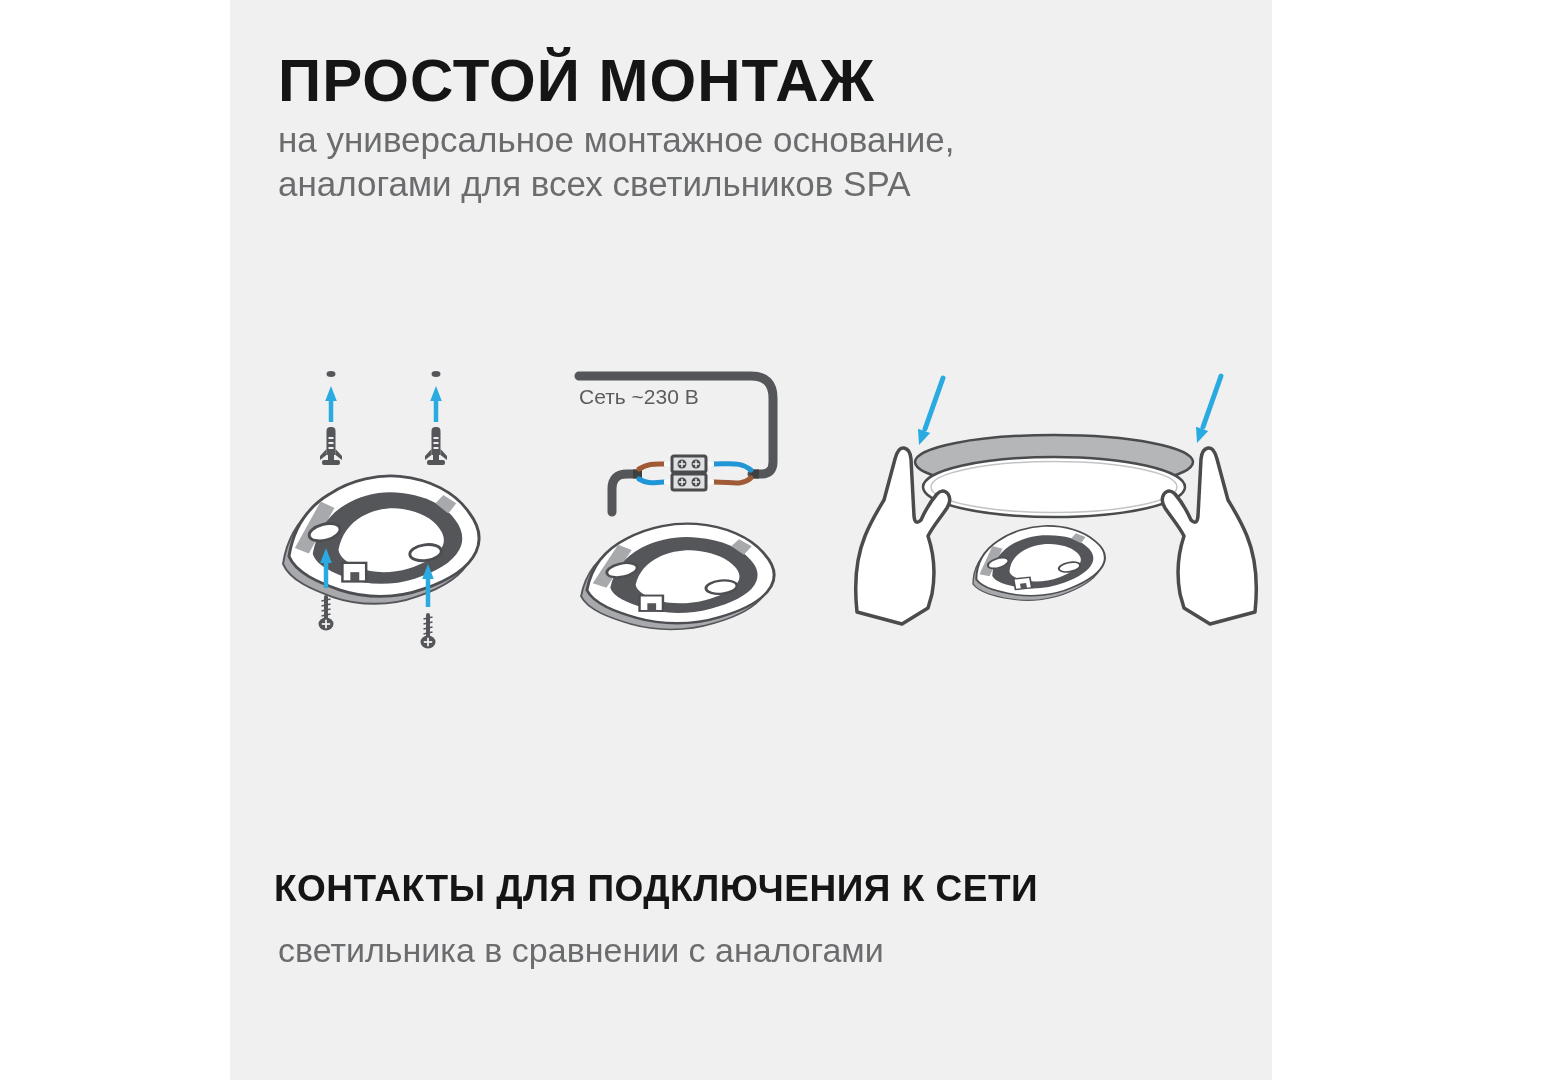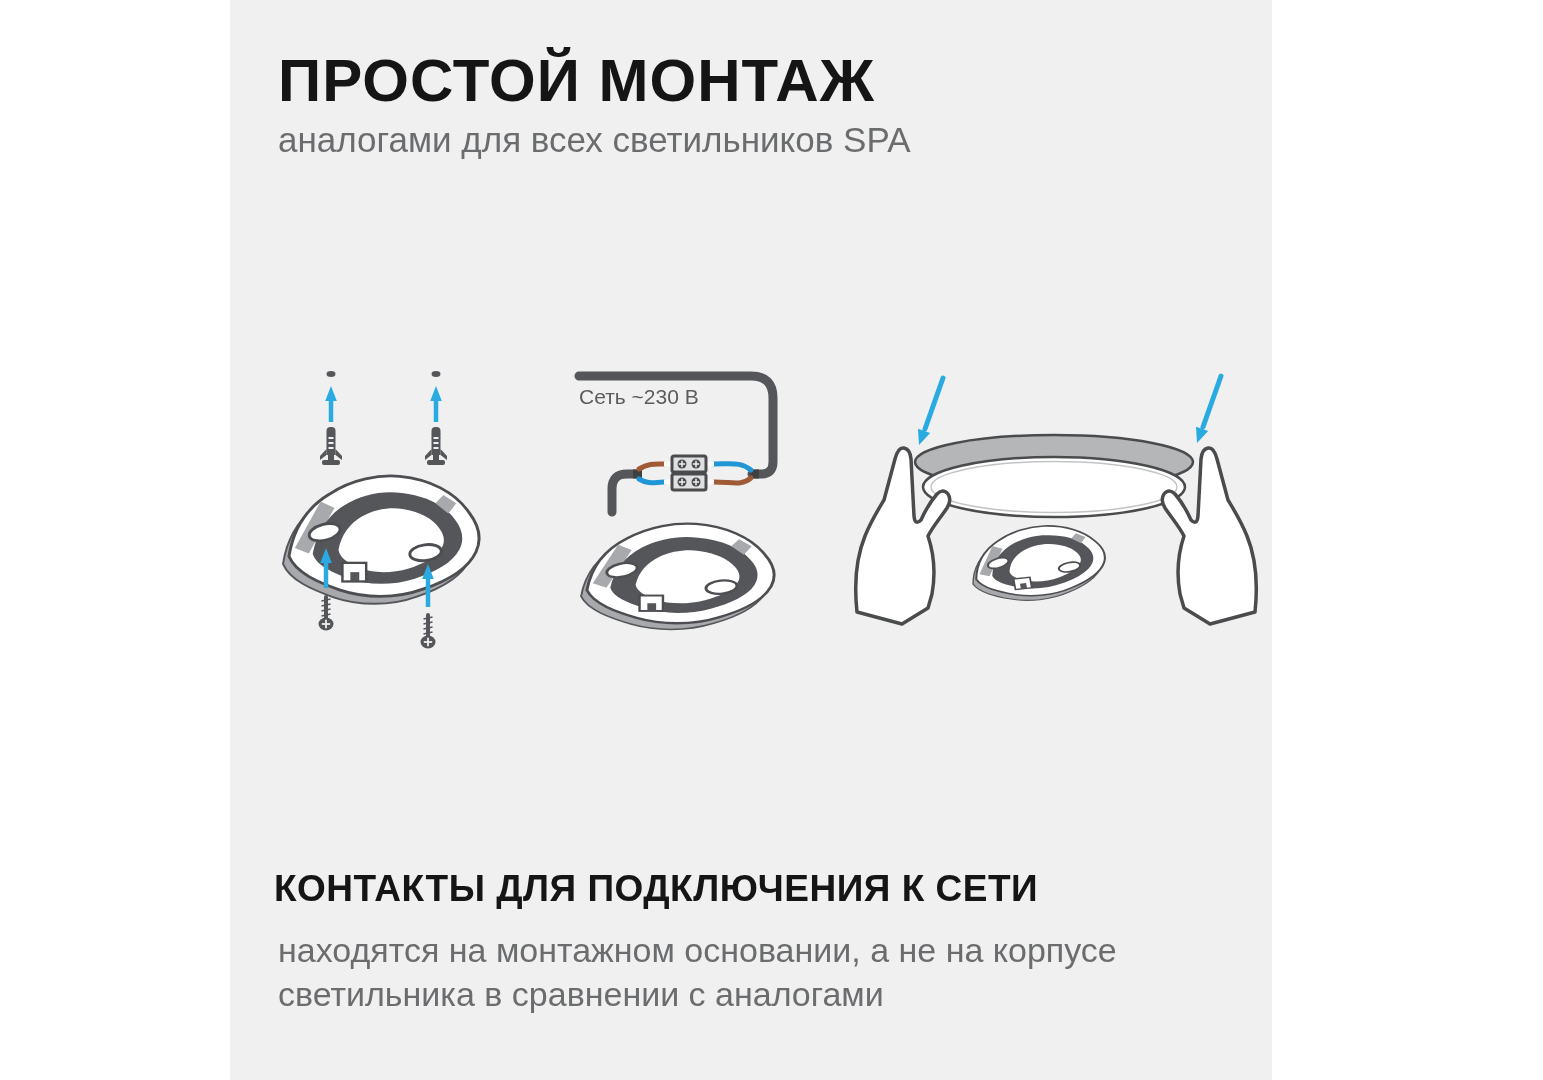--- a/index.html
+++ b/index.html
@@ -73,20 +73,21 @@
       <line x1="0" y1="24.8" x2="0" y2="33.2" stroke="#f0f0f1" stroke-width="1.8"></line>
     </g>
     <path id="hand" d="M17,252 C14,224 16,198 25,176 C31,161 38,150 44,140 L55,99 Q58,87 64,88 Q70,89 71,99 L74,156 Q75,166 81,160 C85,151 91,141 97,134 Q103,128 108,134 Q112,140 107,148 C101,157 93,166 88,176 C93,191 96,212 92,234 L88,248 L62,264 L17,252 Z"></path>
   </defs>
 </svg>
 
 <div class="panel">
 
   <div class="title">ПРОСТОЙ МОНТАЖ</div>
   <div class="subtitle">
+    <div>на универсальное монтажное основание,</div>
     <div>аналогами для всех светильников SPA</div>
   </div>
 
   <svg id="ill1" class="illus" width="230" height="310" viewBox="0 0 230 310">
     <ellipse cx="61" cy="19" rx="4.5" ry="3" fill="#55565a"></ellipse>
     <ellipse cx="166" cy="19" rx="4.5" ry="3" fill="#55565a"></ellipse>
 
     <g fill="#29abe2" stroke="#29abe2">
       <line x1="61" y1="67" x2="61" y2="45" stroke-width="4.5"></line>
       <polygon points="61,31 55.2,46 66.8,46" stroke="none"></polygon>
@@ -171,17 +172,16 @@
       <polygon points="79,85 90.2,73.1 78,68.7" stroke="none"></polygon>
     </g>
     <g fill="#29abe2" stroke="#29abe2">
       <line x1="381" y1="16" x2="363" y2="67" stroke-width="5" stroke-linecap="round"></line>
       <polygon points="357,83 368.2,71.1 356,66.7" stroke="none"></polygon>
     </g>
   </svg>
 
   <div class="bottom-title">КОНТАКТЫ ДЛЯ ПОДКЛЮЧЕНИЯ К СЕТИ</div>
   <div class="bottom-sub">
-    <div>находятся на монтажном основании, а не на корпусе</div>
     <div>светильника в сравнении с аналогами</div>
   </div>
 
 </div>
 
 </body></html>

